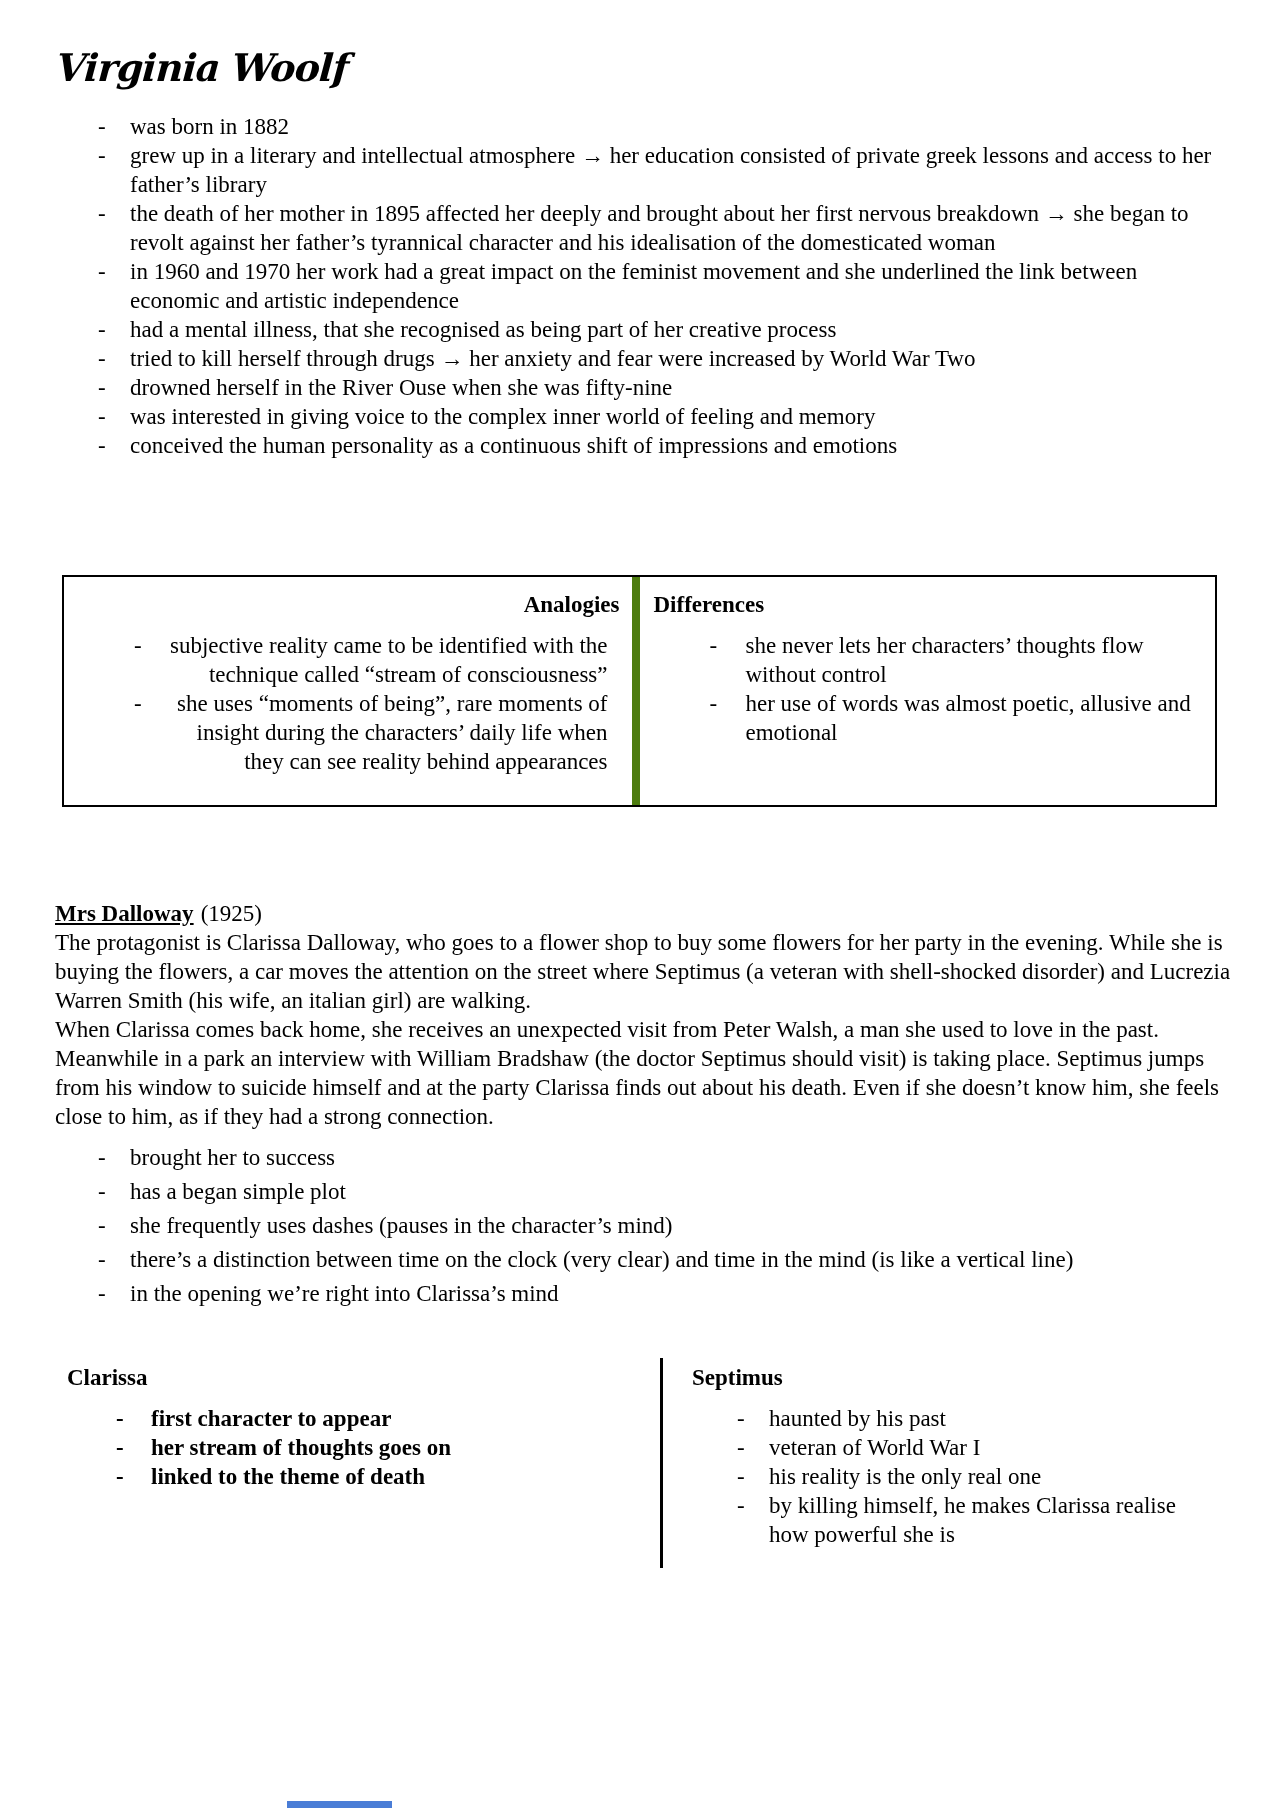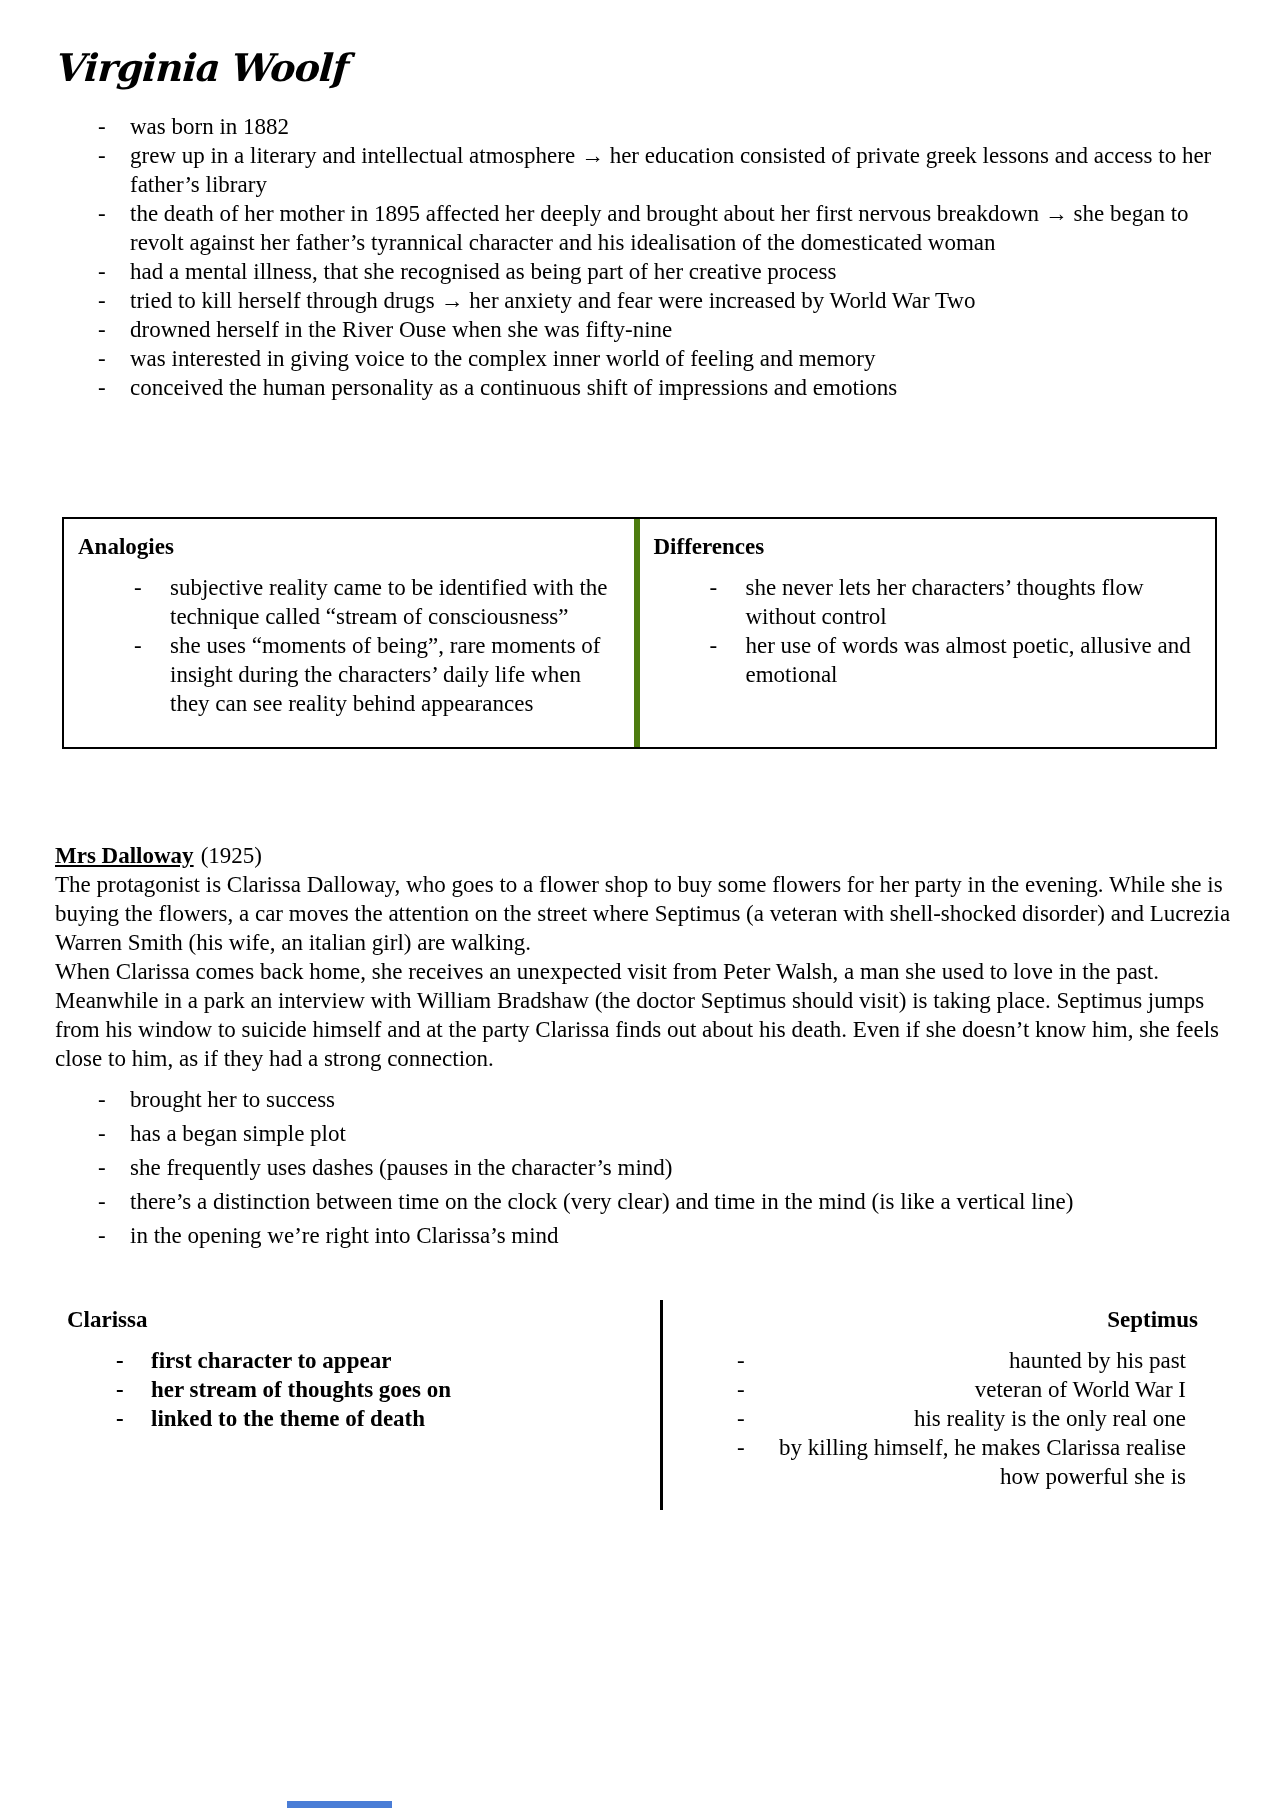--- a/index.html
+++ b/index.html
@@ -42,21 +42,21 @@
     width: 1151px;
     margin-left: 7px;
     margin-top: 115px;
     box-sizing: content-box;
   }
   .vtable .cell {
     width: 50%;
     padding: 13px 12px 17px 14px;
     box-sizing: border-box;
   }
-  .vtable .cell-left { border-right: 6px solid #4d7c0f; }
+  .vtable .cell-left { border-right: 8px solid #4d7c0f; text-align: right; }
   .cell-header { font-weight: bold; }
   .vtable ul.dash > li { padding-left: 80px; }
   .vtable ul.dash > li::before { left: 44px; }
   
   .novel-heading { margin-top: 92px; }
   .novel-title { font-weight: bold; text-decoration: underline; }
   .novel-year { margin-left: 7px; }
   .para { margin: 0; }
   .notes { margin-top: 47px; }
   .notes > li { margin-bottom: 5px; }
@@ -66,21 +66,21 @@
     align-items: stretch;
     margin-left: 8px;
     margin-top: 50px;
     gap: 20px;
   }
   .char-col { padding-top: 5px; padding-bottom: 7px; box-sizing: border-box; }
   .col-left { width: 577px; padding-left: 4px; }
   .col-left ul.dash > li { padding-left: 72px; font-weight: bold; }
   .col-left ul.dash > li::before { left: 37px; }
   .col-divider { width: 3px; background: #000; }
-  .col-right { flex: 1; padding-left: 9px; padding-right: 40px; text-align: right; }
+  .col-right { flex: 1; padding-left: 9px; padding-right: 40px; }
   .col-right ul.dash > li { padding-left: 65px; }
   .col-right ul.dash > li::before { left: 33px; }
   .char-header { font-weight: bold; }
   
   .bottom-artifact {
     position: absolute;
     left: 287px;
     top: 1801px;
     width: 105px;
     height: 7px;
@@ -90,20 +90,21 @@
 <body>
 
 <div class="page">
 
   <div class="doc-title">Virginia Woolf</div>
 
   <ul class="dash">
     <li>was born in 1882</li>
     <li>grew up in a literary and intellectual atmosphere → her education consisted of private greek lessons and access to her father’s library</li>
     <li>the death of her mother in 1895 affected her deeply and brought about her first nervous breakdown → she began to revolt against her father’s tyrannical character and his idealisation of the domesticated woman</li>
+    <li>in 1960 and 1970 her work had a great impact on the feminist movement and she underlined the link between economic and artistic independence</li>
     <li>had a mental illness, that she recognised as being part of her creative process</li>
     <li>tried to kill herself through drugs → her anxiety and fear were increased by World War Two</li>
     <li>drowned herself in the River Ouse when she was fifty-nine</li>
     <li>was interested in giving voice to the complex inner world of feeling and memory</li>
     <li>conceived the human personality as a continuous shift of impressions and emotions</li>
   </ul>
 
   <div class="vtable">
     <div class="cell cell-left">
       <div class="cell-header">Analogies</div>

